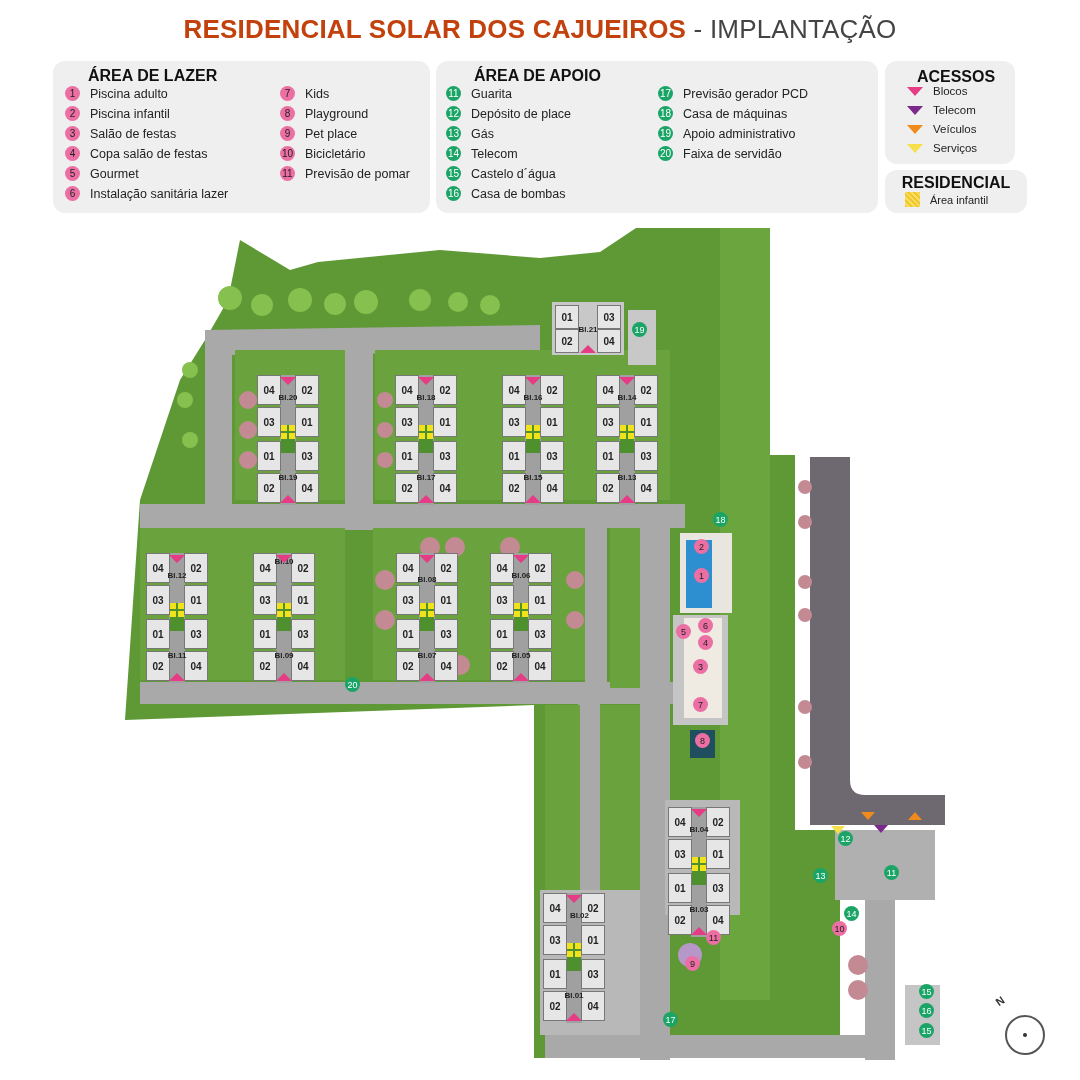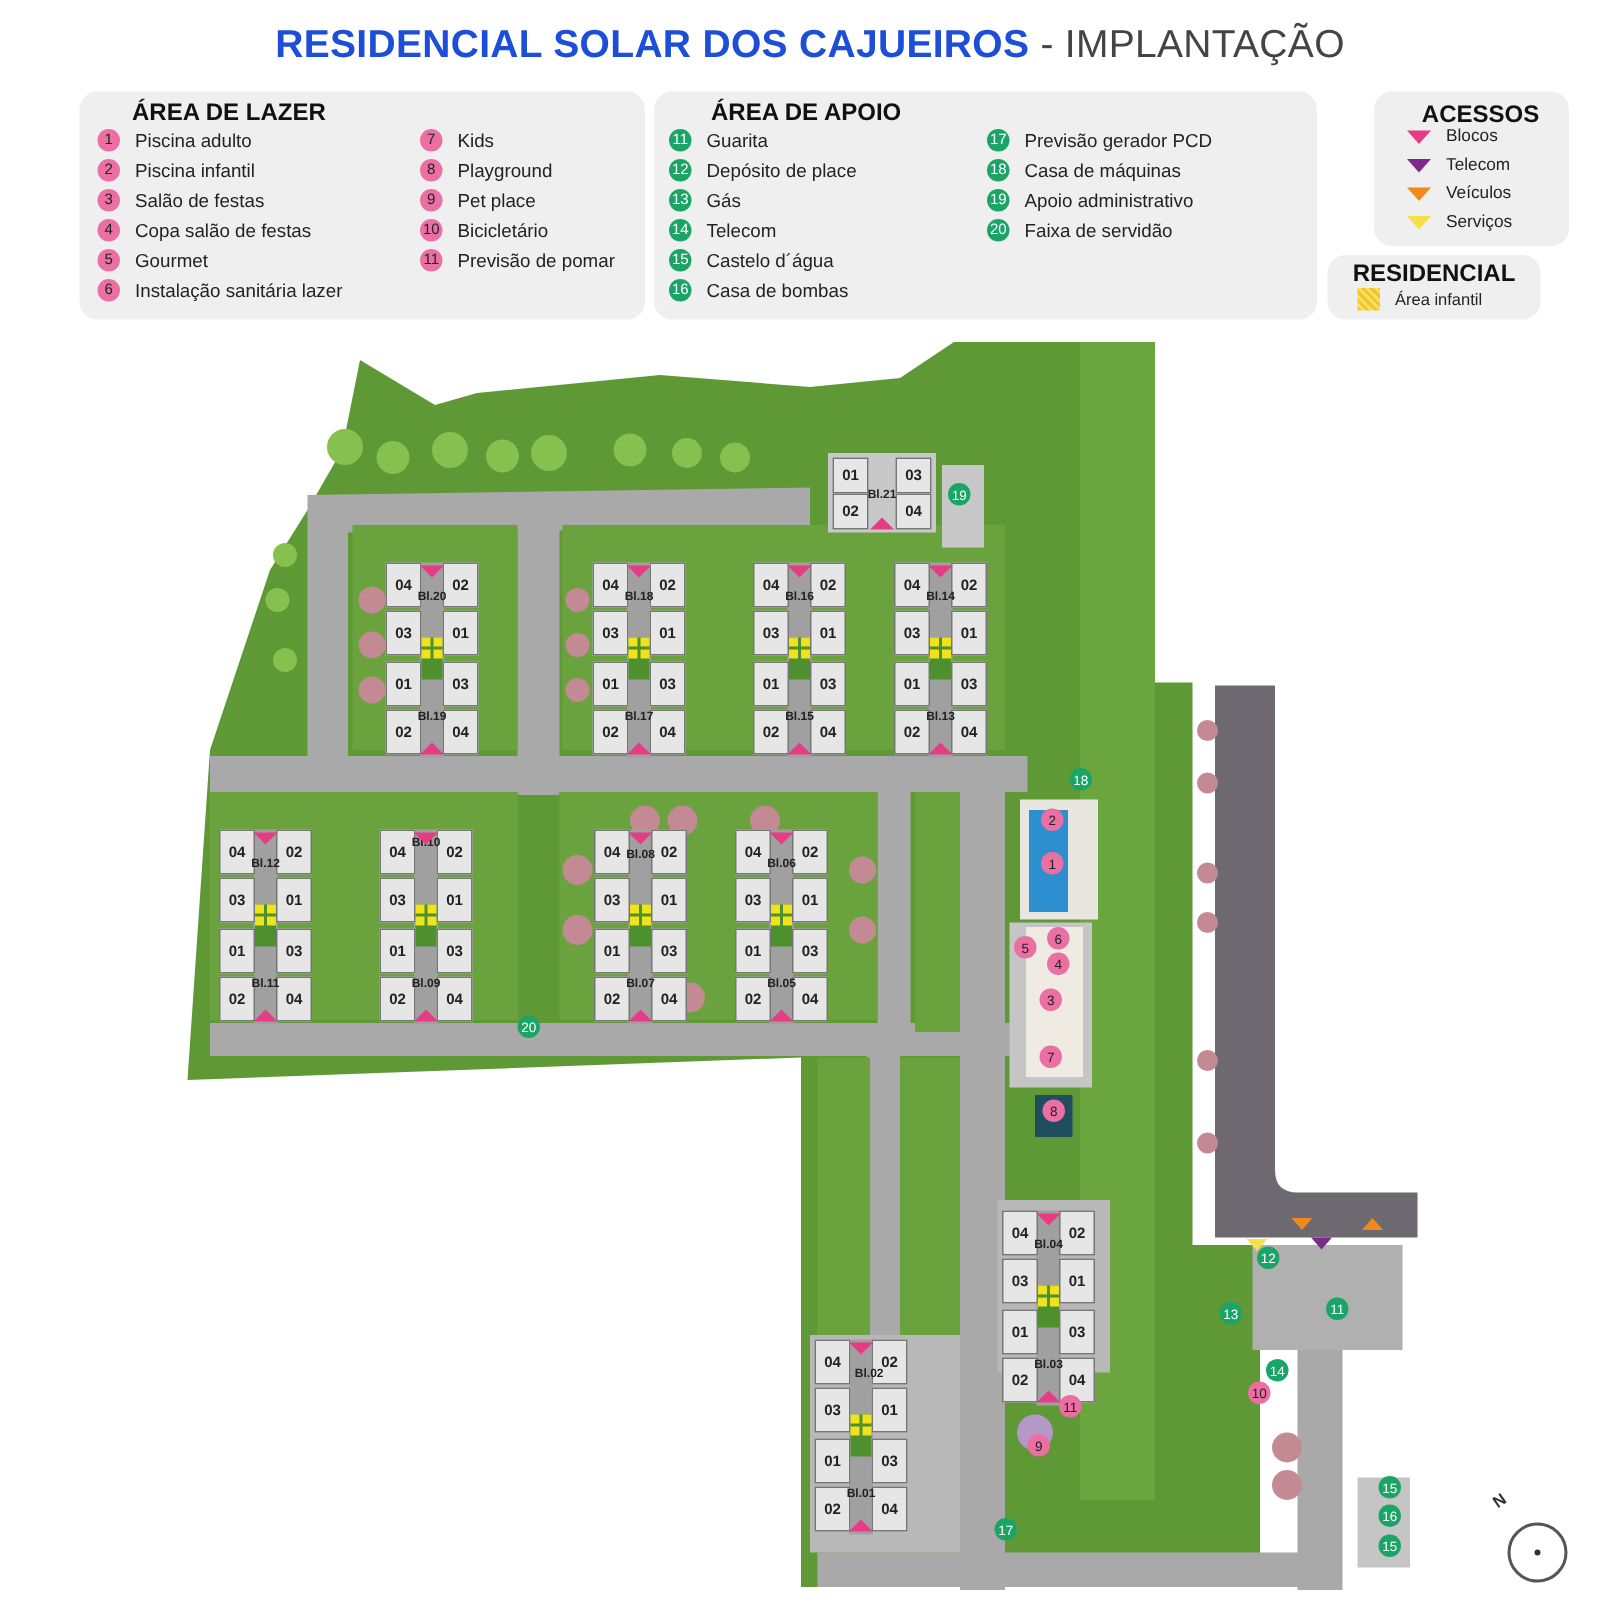--- a/index.html
+++ b/index.html
@@ -1,18 +1,18 @@
 <!DOCTYPE html>
 <html><head>
 <meta charset="utf-8">
 <style>
   * { box-sizing: border-box; margin: 0; padding: 0; }
   body { width: 1080px; height: 1080px; background: #ffffff; font-family: "Liberation Sans", "DejaVu Sans", sans-serif; color: #222; position: relative; overflow: hidden; }
   .title { position: absolute; top: 14px; left: 0; width: 1080px; text-align: center; font-size: 26px; letter-spacing: 0.2px; }
-  .title .bold { font-weight: 700; color: #1d4ed8; }
+  .title .bold { font-weight: 700; color: #c2410c; }
   .title .light { font-weight: 400; color: #444; }
 
   .panel { position: absolute; background: #efefef; border-radius: 12px; }
   .panel h3 { font-size: 16px; font-weight: 700; color: #111; }
   .legend-item { position: absolute; display: flex; align-items: center; font-size: 12.5px; color: #222; white-space: nowrap; }
   .badge { width: 15px; height: 15px; border-radius: 50%; color: #222; font-size: 10px; display: inline-flex; align-items: center; justify-content: center; margin-right: 10px; flex-shrink: 0; }
   .badge.pink { background: #ec6fa3; }
   .badge.green { background: #1aa567; color: #fff; }
   .tri { width: 0; height: 0; border-left: 8px solid transparent; border-right: 8px solid transparent; border-top: 9px solid #e63b85; margin-right: 10px; }
   .hatch { width: 15px; height: 15px; margin-right: 10px; background: repeating-linear-gradient(45deg, #f2c826 0 2px, #f7de6a 2px 4px); }
@@ -125,21 +125,21 @@
         <span class="badge green">19</span>
         <span>Apoio administrativo</span>
       </div>
       <div class="legend-item" style="left: 222px; top: 85px;">
         <span class="badge green">20</span>
         <span>Faixa de servidão</span>
       </div>
     </div>
 </div>
 
-<div class="panel" style="left:916px;top:61px;width:130px;height:103px;text-decoration:underline;">
+<div class="panel" style="left:885px;top:61px;width:130px;height:103px;text-decoration:underline;">
   <h3 style="position:absolute;left:0;width:142px;text-align:center;top:7px;">ACESSOS</h3>
   <div id="acessos-list">
       <div class="legend-item" style="left: 22px; top: 24px; font-size: 11.5px;">
         <span class="tri" style="border-top-color:#e63b85"></span>
         <span>Blocos</span>
       </div>
       <div class="legend-item" style="left: 22px; top: 43px; font-size: 11.5px;">
         <span class="tri" style="border-top-color:#7b2a8c"></span>
         <span>Telecom</span>
       </div>
@@ -348,21 +348,21 @@
       <div class="block" style="left: 396px; top: 553px;">
         <div class="core"></div>
         <div class="unit" style="left:0px;top:0px;">04</div>
         <div class="unit" style="left:38px;top:0px;">02</div>
         <div class="unit" style="left:0px;top:32px;">03</div>
         <div class="unit" style="left:38px;top:32px;">01</div>
         <div class="unit" style="left:0px;top:66px;">01</div>
         <div class="unit" style="left:38px;top:66px;">03</div>
         <div class="unit" style="left:0px;top:98px;">02</div>
         <div class="unit" style="left:38px;top:98px;">04</div>
-        <div class="blabel" style="top:12px;">Bl.08</div>
+        <div class="blabel" style="top:22px;">Bl.08</div>
         <div class="blabel" style="top:98px;">Bl.07</div>
         <div class="yellow"></div>
         <div class="arrow-down"></div>
         <div class="arrow-up"></div>
       </div>
       <div class="block" style="left: 490px; top: 553px;">
         <div class="core"></div>
         <div class="unit" style="left:0px;top:0px;">04</div>
         <div class="unit" style="left:38px;top:0px;">02</div>
         <div class="unit" style="left:0px;top:32px;">03</div>

